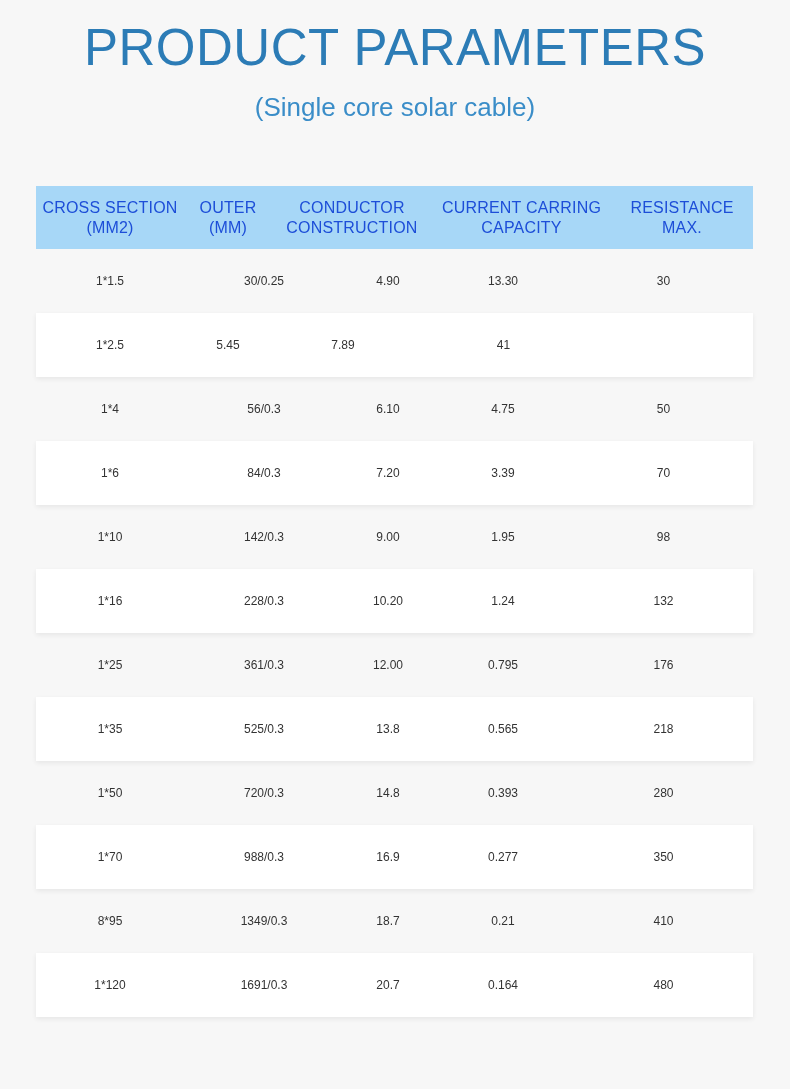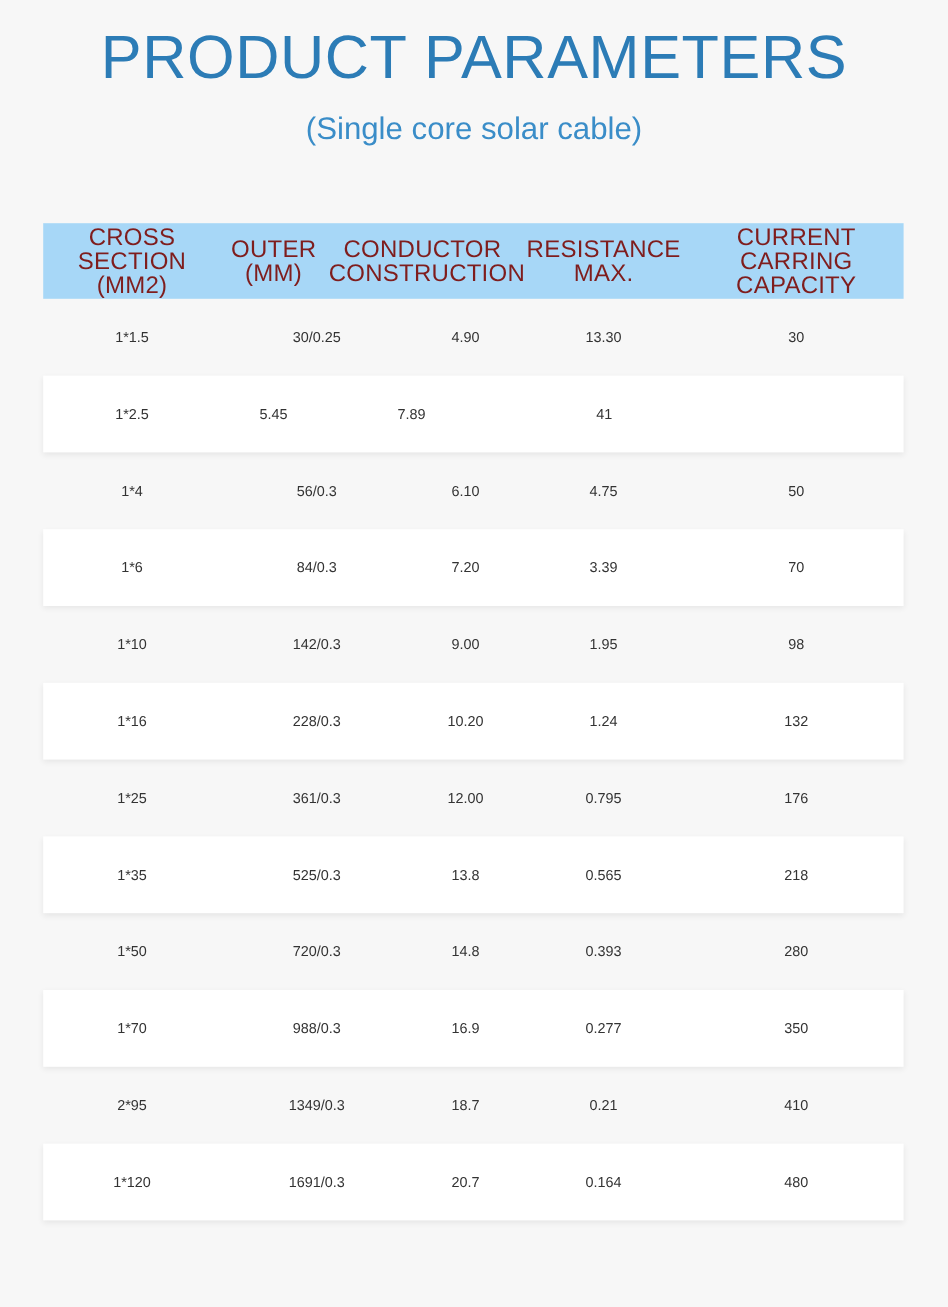--- a/index.html
+++ b/index.html
@@ -58,22 +58,22 @@
     width: 100%;
     box-sizing: border-box;
   }
 
   .thead {
     height: 63px;
     background: #a7d7f7;
     align-items: center;
   }
   .thead .cell {
-    color: #7f1d1d;
-    font-size: 20px;
+    color: #1d4ed8;
+    font-size: 16px;
     line-height: 20px;
     letter-spacing: 0.2px;
     text-align: center;
   }
 
   .tbody-row {
     height: 64px;
     align-items: center;
   }
   .tbody-row.alt {
@@ -122,27 +122,27 @@
         <span class="l2">(MM2)</span>
       </div>
       <div class="cell c3">
         <span class="l1">OUTER</span>
         <span class="l2">(MM)</span>
       </div>
       <div class="cell c2">
         <span class="l1">CONDUCTOR</span>
         <span class="l2">CONSTRUCTION</span>
       </div>
+      <div class="cell c5">
+        <span class="l1">CURRENT CARRING</span>
+        <span class="l2">CAPACITY</span>
+      </div>
       <div class="cell c4">
         <span class="l1">RESISTANCE</span>
         <span class="l2">MAX.</span>
-      </div>
-      <div class="cell c5">
-        <span class="l1">CURRENT CARRING</span>
-        <span class="l2">CAPACITY</span>
       </div>
     </div>
 
     <div id="table-body">
         <div class="trow tbody-row plain">
           <div class="cell c1">1*1.5</div>
           <div class="cell c2">30/0.25</div>
           <div class="cell c3">4.90</div>
           <div class="cell c4">13.30</div>
           <div class="cell c5">30</div>
@@ -203,21 +203,21 @@
           <div class="cell c5">280</div>
         </div>
         <div class="trow tbody-row alt">
           <div class="cell c1">1*70</div>
           <div class="cell c2">988/0.3</div>
           <div class="cell c3">16.9</div>
           <div class="cell c4">0.277</div>
           <div class="cell c5">350</div>
         </div>
         <div class="trow tbody-row plain">
-          <div class="cell c1">2*95</div>
+          <div class="cell c1">8*95</div>
           <div class="cell c2">1349/0.3</div>
           <div class="cell c3">18.7</div>
           <div class="cell c4">0.21</div>
           <div class="cell c5">410</div>
         </div>
         <div class="trow tbody-row alt">
           <div class="cell c1">1*120</div>
           <div class="cell c2">1691/0.3</div>
           <div class="cell c3">20.7</div>
           <div class="cell c4">0.164</div>

